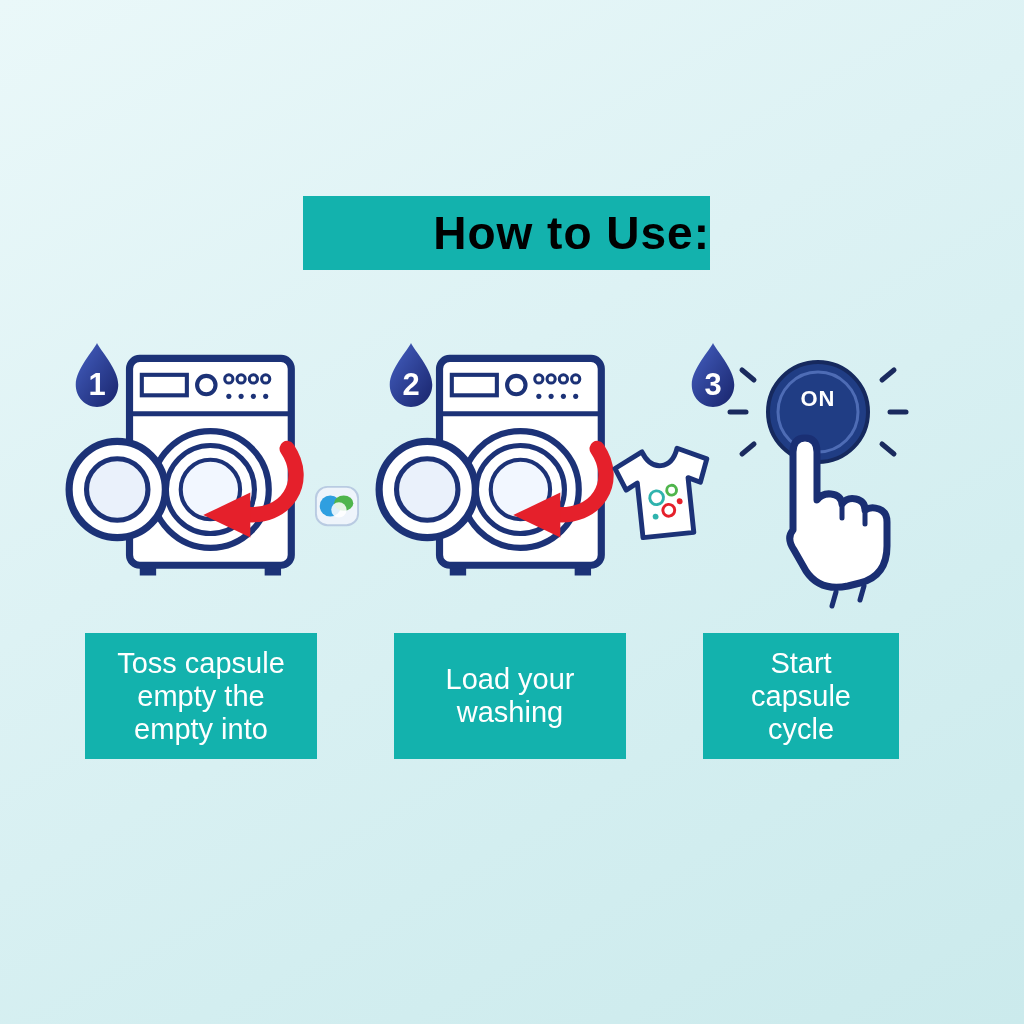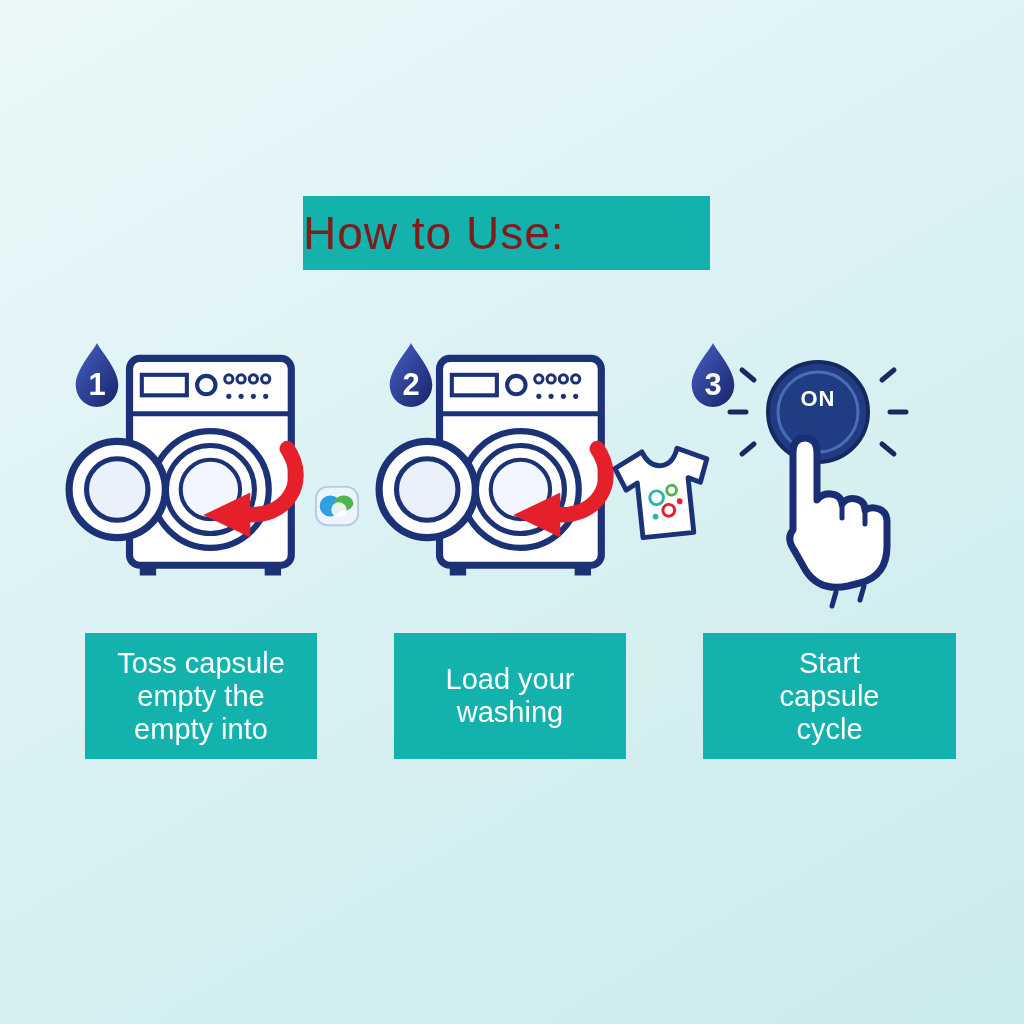--- a/index.html
+++ b/index.html
@@ -3,31 +3,31 @@
 <meta charset="utf-8">
 <style>
   html,body{margin:0;padding:0;background:#fff;}
   .stage{
     position:relative;width:1024px;height:1024px;overflow:hidden;
     background:linear-gradient(150deg,#eaf8f9 0%,#ddf2f4 40%,#d3eef0 70%,#cbeaec 100%);
     font-family:"Liberation Sans",sans-serif;
   }
   .title-banner{
     position:absolute;left:303px;top:196px;width:407px;height:74px;
-    background:#13b2ad;color:#7f1d1d;display:flex;align-items:center;justify-content:flex-start;
-    font-size:46px;font-weight:400;letter-spacing:1px;
+    background:#13b2ad;color:#000000;display:flex;align-items:center;justify-content:flex-end;
+    font-size:46px;font-weight:700;letter-spacing:1px;
   }
   .caption{
     position:absolute;top:633px;width:232px;height:126px;background:#13b2ad;color:#fff;
     display:flex;flex-direction:column;align-items:center;justify-content:center;
     font-size:29px;line-height:33px;text-align:center;font-weight:400;
   }
   #cap1{left:85px}
   #cap2{left:394px}
-  #cap3{left:703px;width:253px}
+  #cap3{left:703px;width:196px}
   .fig{position:absolute}
   .fig svg{display:block;overflow:visible}
   #machine1{left:64px;top:350px}
   #machine2{left:374px;top:350px}
   #drop1{left:68px;top:340px}
   #drop2{left:382px;top:340px}
   #drop3{left:684px;top:340px}
   #capsule{left:314px;top:483px}
   #tshirt{left:610px;top:443px;transform:rotate(-6deg)}
   #press{left:708px;top:350px}

